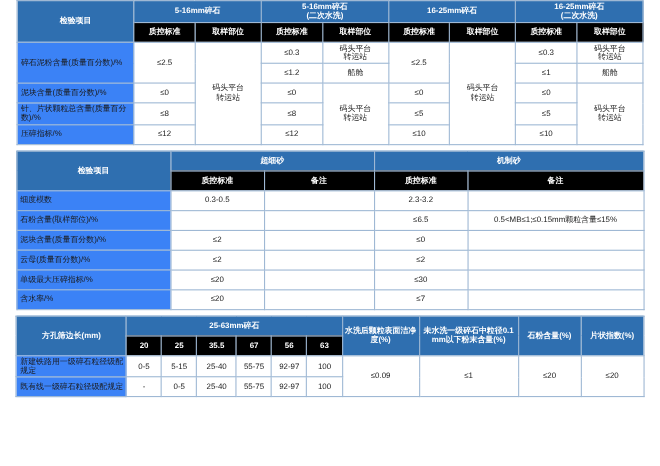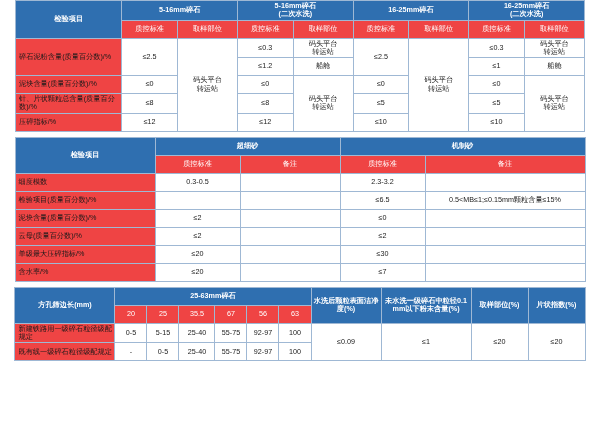--- a/index.html
+++ b/index.html
@@ -1,22 +1,22 @@
 <!DOCTYPE html>
 <html><head>
 <meta charset="utf-8">
 <style>
   html,body{margin:0;padding:0;background:#ffffff;}
   body{width:600px;height:424px;overflow:hidden;font-family:"Liberation Sans",sans-serif;color:#222;}
   .page{width:600px;height:424px;position:relative;padding:0;box-sizing:border-box;}
   table{border-collapse:collapse;table-layout:fixed;width:570px;margin:0 auto;}
   td,th{border:1px solid #9fb8d4;font-size:7.2px;line-height:1.15;text-align:center;vertical-align:middle;padding:1px 1px;color:#1a1a1a;word-break:break-all;}
   .hdr{background:#2f6fb0;color:#ffffff;font-weight:bold;}
-  .hdr2{background:#ef4444;color:#ffffff;font-weight:normal;}
-  .lbl{text-align:left;padding-left:3px;background:#ef4444;}
+  .hdr2{background:#000000;color:#ffffff;font-weight:bold;}
+  .lbl{text-align:left;padding-left:3px;background:#3b82f6;}
   .gap{height:3px;}
   .t1 td{height:15px;}
   .t2 td{height:15px;}
   .t3 td{height:15px;}
   .sect{margin-top:2px;}
 </style>
 </head>
 <body>
 
 <div class="page">
@@ -125,21 +125,21 @@
       <td class="hdr2">备注</td>
     </tr>
     <tr>
       <td class="lbl">细度模数</td>
       <td>0.3-0.5</td>
       <td></td>
       <td>2.3-3.2</td>
       <td></td>
     </tr>
     <tr>
-      <td class="lbl">检验项目(质量百分数)/%</td>
+      <td class="lbl">石粉含量(取样部位)/%</td>
       <td></td>
       <td></td>
       <td>≤6.5</td>
       <td>0.5&lt;MB≤1;≤0.15mm颗粒含量≤15%</td>
     </tr>
     <tr>
       <td class="lbl">泥块含量(质量百分数)/%</td>
       <td>≤2</td>
       <td></td>
       <td>≤0</td>
@@ -184,21 +184,21 @@
         <col style="width:90px">
       <col style="width:57px">
         <col style="width:57px">
     </colgroup>
     <tbody>
         <tr>
       <td class="hdr" rowspan="2">方孔筛边长(mm)</td>
       <td class="hdr" colspan="6">25-63mm碎石</td>
       <td class="hdr" rowspan="2">水洗后颗粒表面洁净度(%)</td>
       <td class="hdr" rowspan="2">未水洗一级碎石中粒径0.1mm以下粉末含量(%)</td>
-      <td class="hdr" rowspan="2">取样部位(%)</td>
+      <td class="hdr" rowspan="2">石粉含量(%)</td>
       <td class="hdr" rowspan="2">片状指数(%)</td>
     </tr>
     <tr>
       <td class="hdr2">20</td>
       <td class="hdr2">25</td>
       <td class="hdr2">35.5</td>
       <td class="hdr2">67</td>
       <td class="hdr2">56</td>
       <td class="hdr2">63</td>
     </tr>

